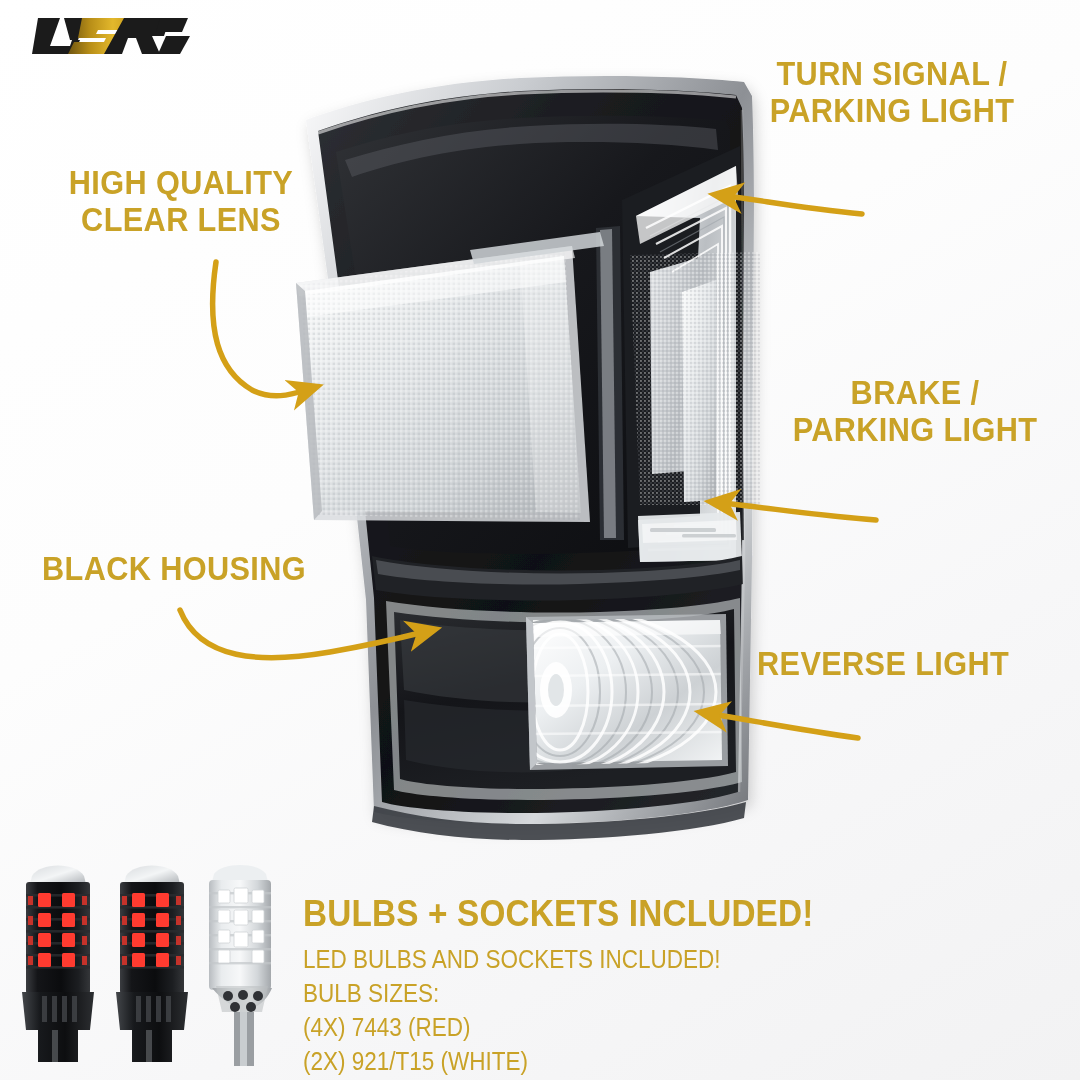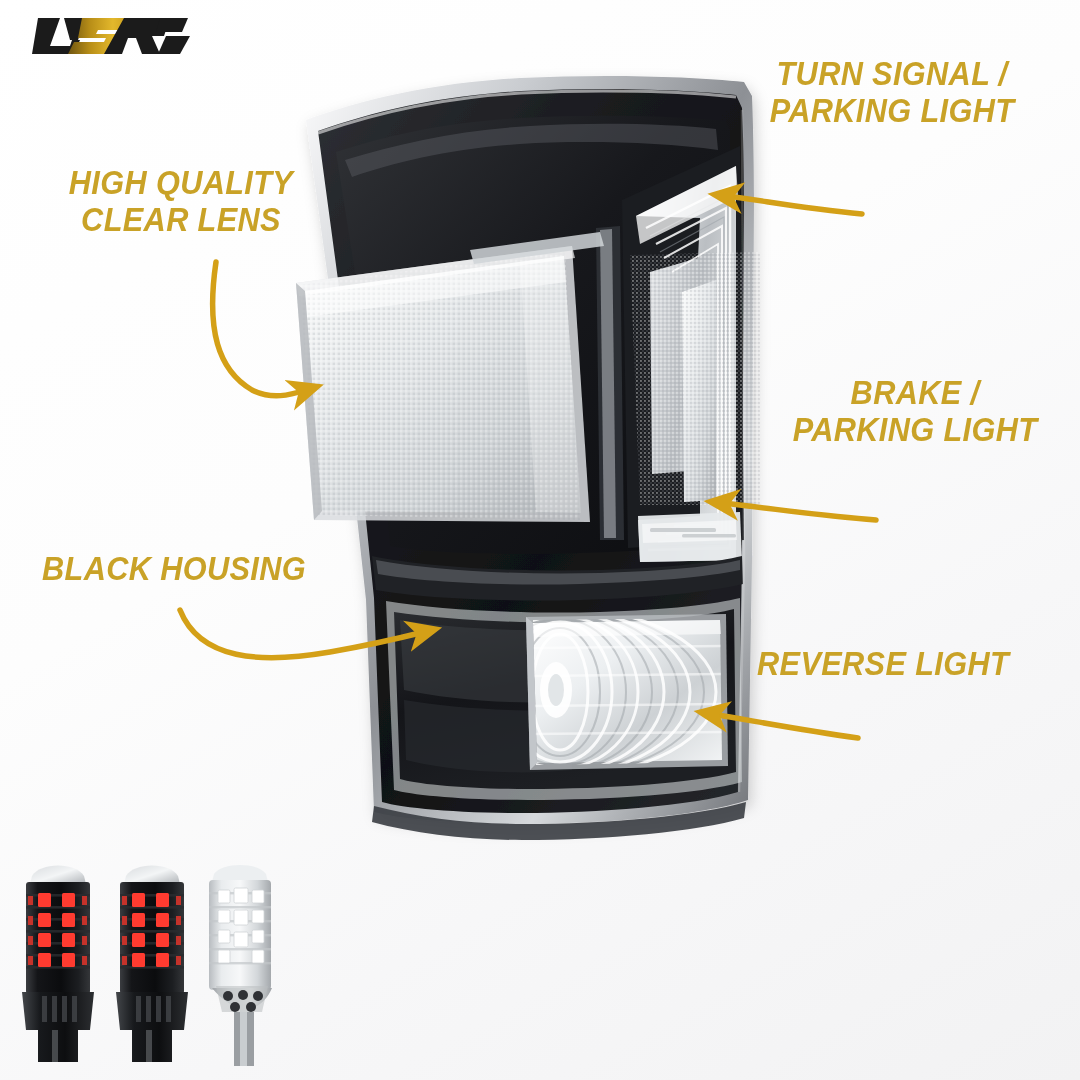--- a/index.html
+++ b/index.html
@@ -2,21 +2,21 @@
 <html><head>
 <meta charset="utf-8">
 <style>
   html,body{margin:0;padding:0;}
   body{
     width:1080px;height:1080px;overflow:hidden;
     font-family:"Liberation Sans", sans-serif;
     background:linear-gradient(150deg,#ffffff 0%,#fdfdfd 40%,#f7f7f8 70%,#f2f2f3 100%);
     position:relative;
   }
-  .stage{position:absolute;inset:0;font-style:italic;}
+  .stage{position:absolute;inset:0;}
 
   
   #logo{position:absolute;left:20px;top:10px;width:190px;height:52px;}
 
   
   .label{
     position:absolute;
     color:#c9a227;
     font-weight:700;
     font-size:33px;
@@ -483,14 +483,23 @@
           <circle cx="258" cy="996" r="5"></circle>
         <circle cx="235" cy="1007" r="5"></circle>
           <circle cx="251" cy="1007" r="5"></circle>
       </g>
 
       <rect x="234" y="1012" width="20" height="54" fill="#9a9ea2"></rect>
       <rect x="240" y="1012" width="7" height="54" fill="#c9cdd0"></rect>
     </g>
   </svg>
 
+  <div id="bulbCopy">
+    <div id="bulbHeadline">BULBS + SOCKETS INCLUDED!</div>
+    <div id="bulbLines">
+      <div class="bulbLine">LED BULBS AND SOCKETS INCLUDED!</div>
+      <div class="bulbLine">BULB SIZES:</div>
+      <div class="bulbLine">(4X) 7443 (RED)</div>
+      <div class="bulbLine">(2X) 921/T15 (WHITE)</div>
+    </div>
+  </div>
 
 </div>
 
 </body></html>

